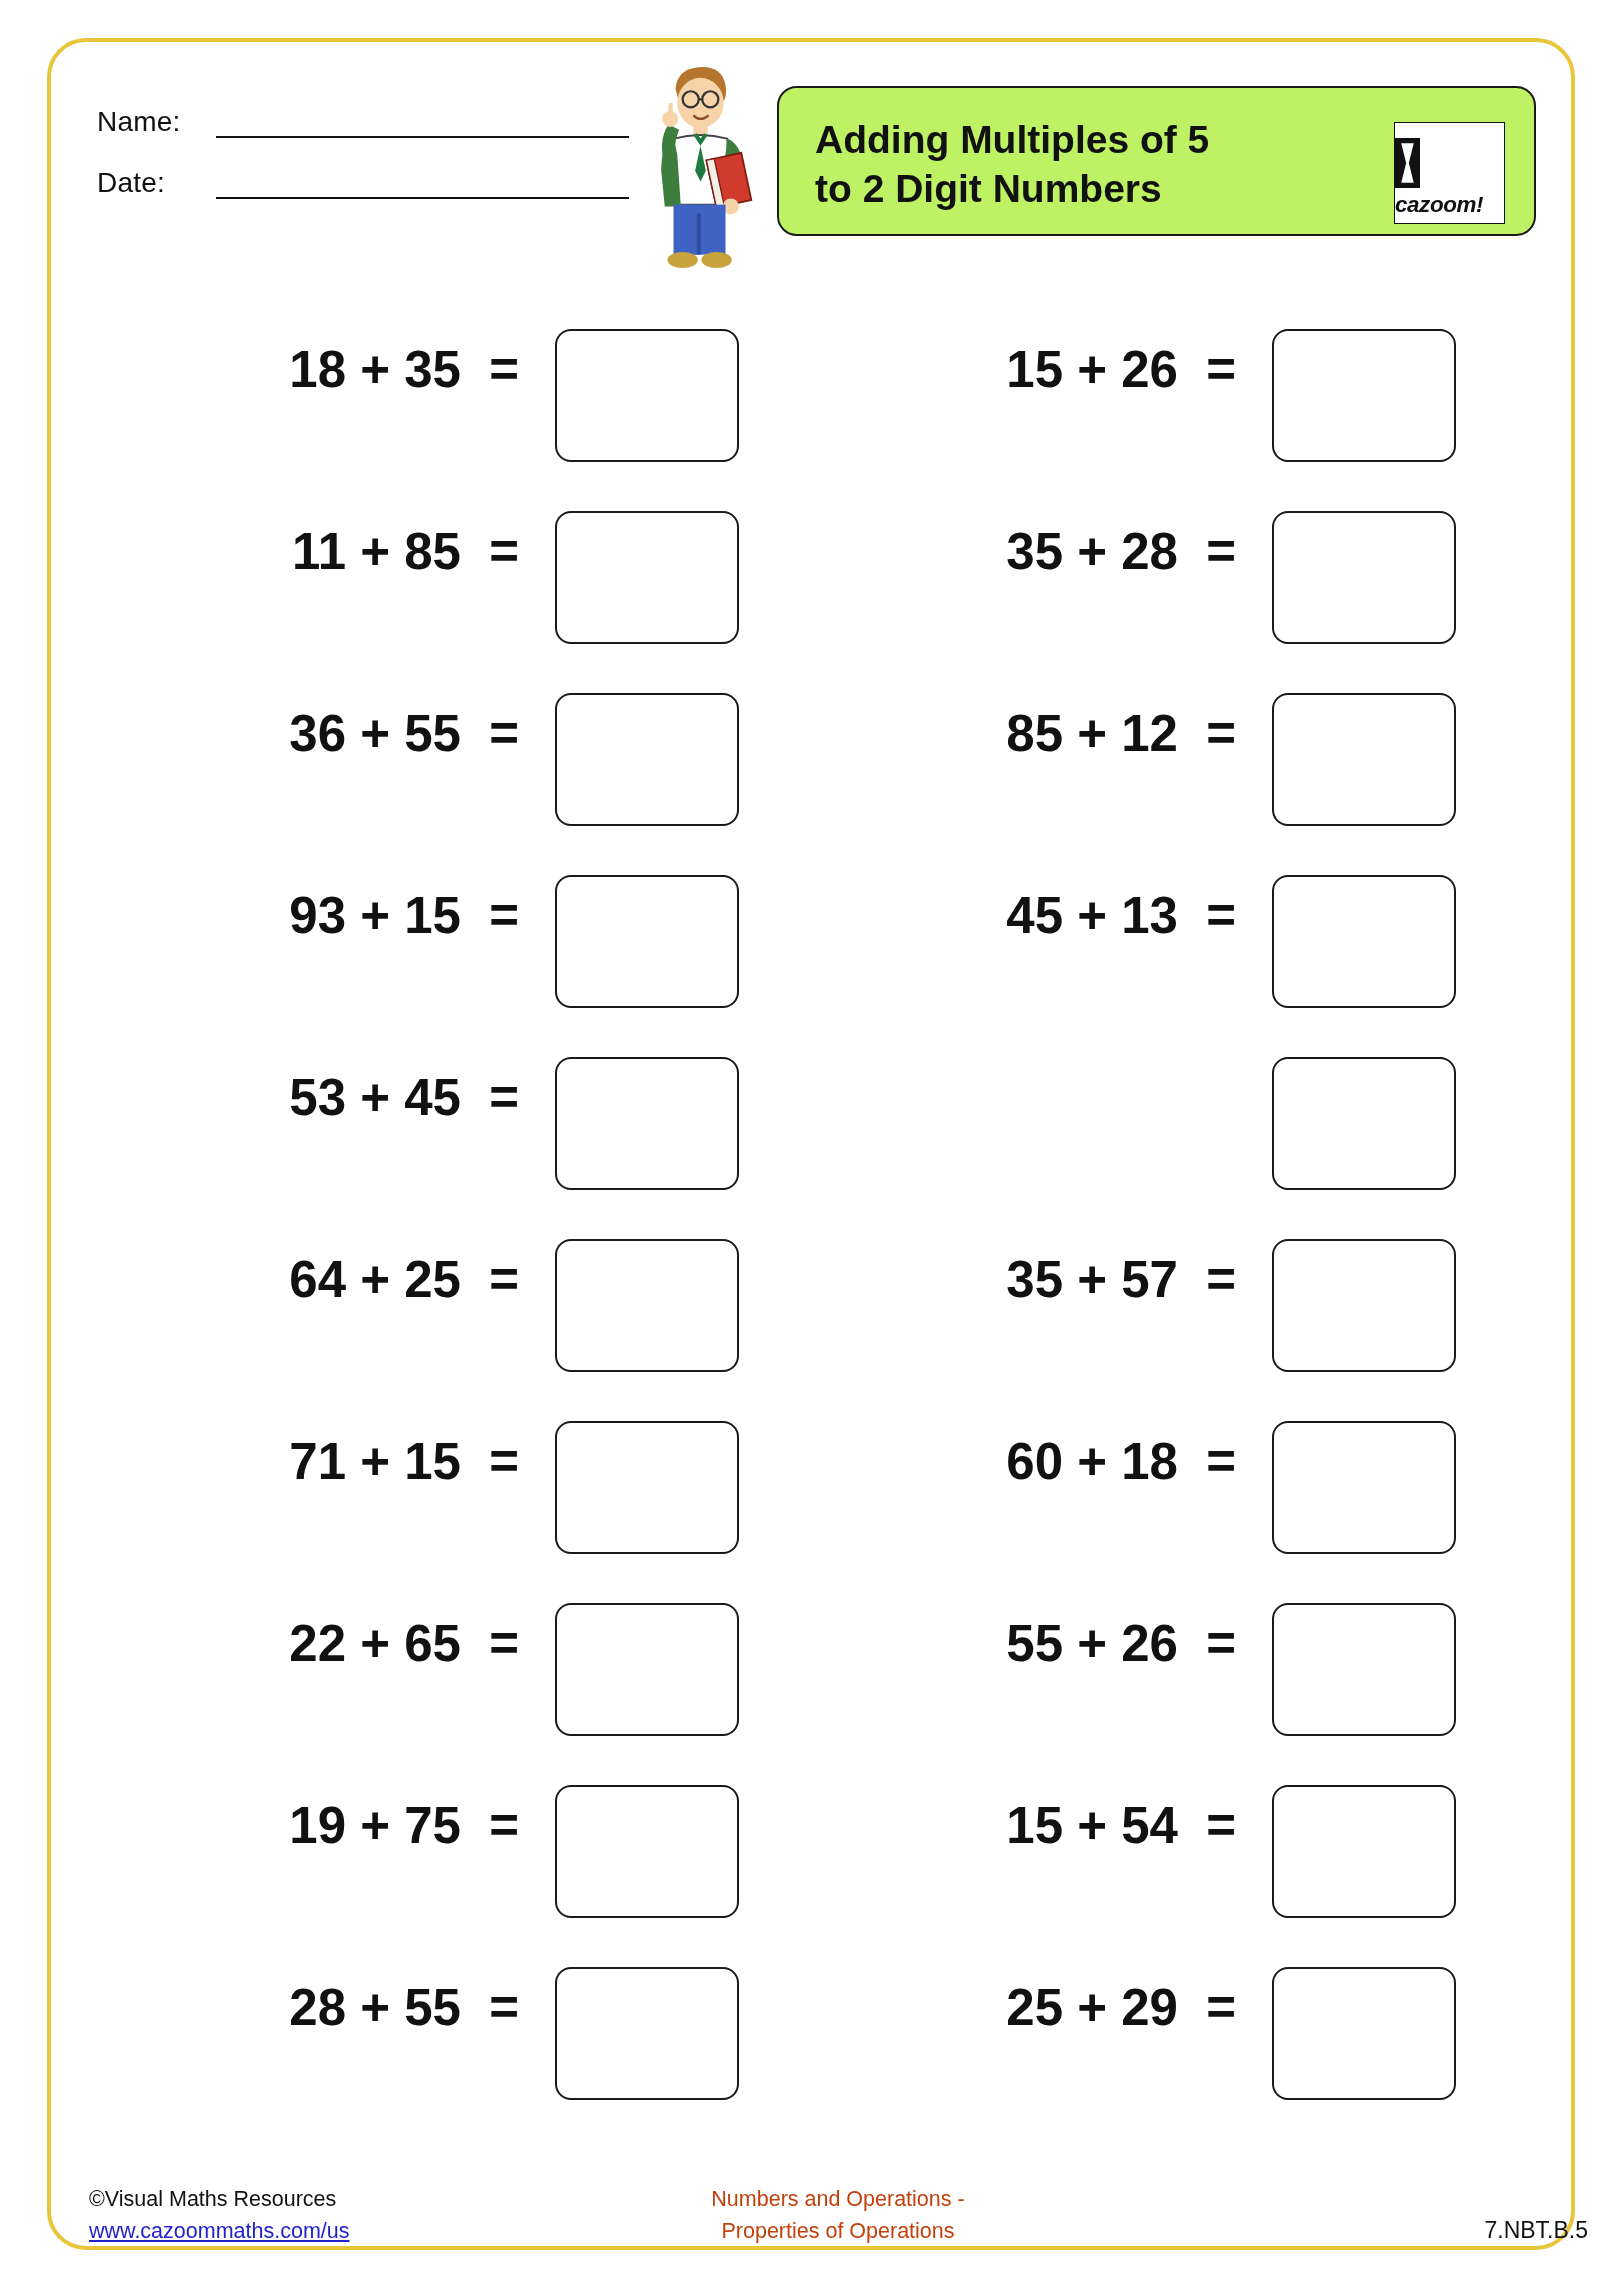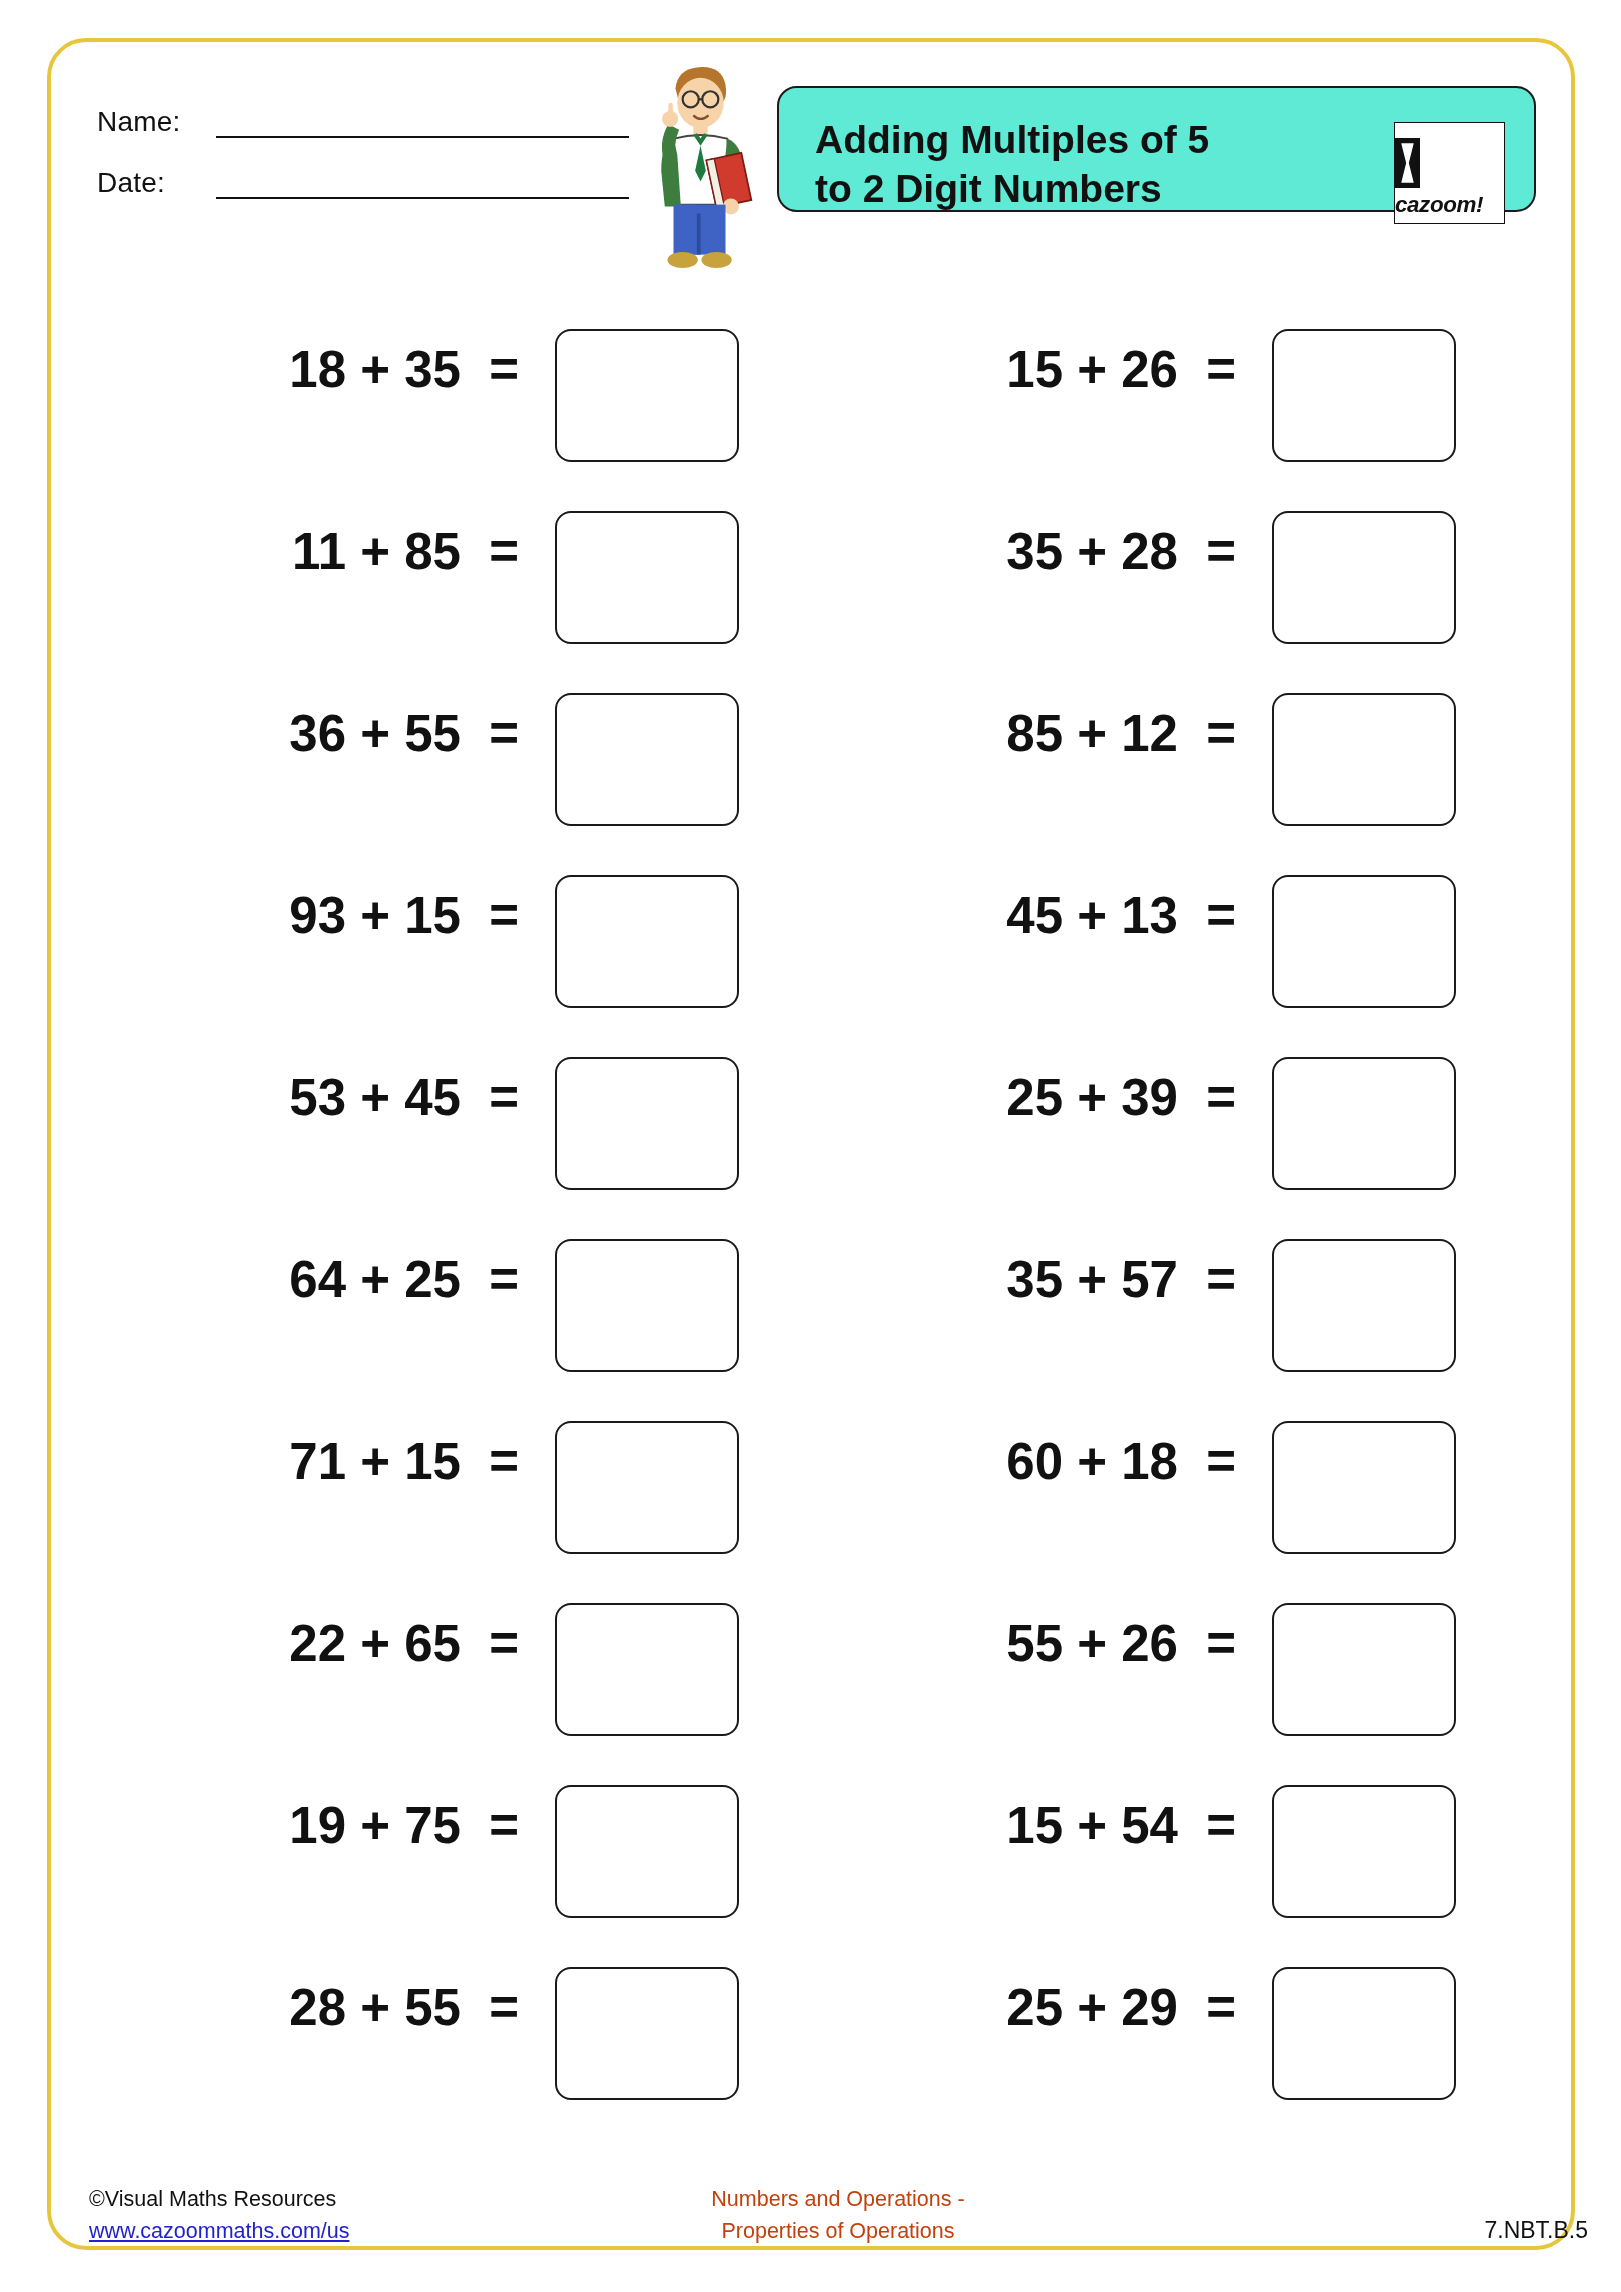--- a/index.html
+++ b/index.html
@@ -79,22 +79,22 @@
     width: 125px;
     height: 233px;
   }
 
   
   .title-box {
     position: absolute;
     left: 777px;
     top: 86px;
     width: 759px;
-    height: 126px;
-    background: #5eead4;
+    height: 150px;
+    background: #bef264;
     border: 2.7px solid #1a1a1a;
     border-radius: 19.7px;
     box-sizing: border-box;
   }
   .title-text {
     position: absolute;
     left: 36px;
     top: 27px;
     width: 573px;
     font-size: 39px;
@@ -346,21 +346,20 @@
       </div>
       <div class="qrow">
         <div class="qtext">85 + 12  =</div>
         <div class="qbox"></div>
       </div>
       <div class="qrow">
         <div class="qtext">45 + 13  =</div>
         <div class="qbox"></div>
       </div>
       <div class="qrow">
-        <div class="qtext">25 + 39  =</div>
         <div class="qbox"></div>
       </div>
       <div class="qrow">
         <div class="qtext">35 + 57  =</div>
         <div class="qbox"></div>
       </div>
       <div class="qrow">
         <div class="qtext">60 + 18  =</div>
         <div class="qbox"></div>
       </div>

